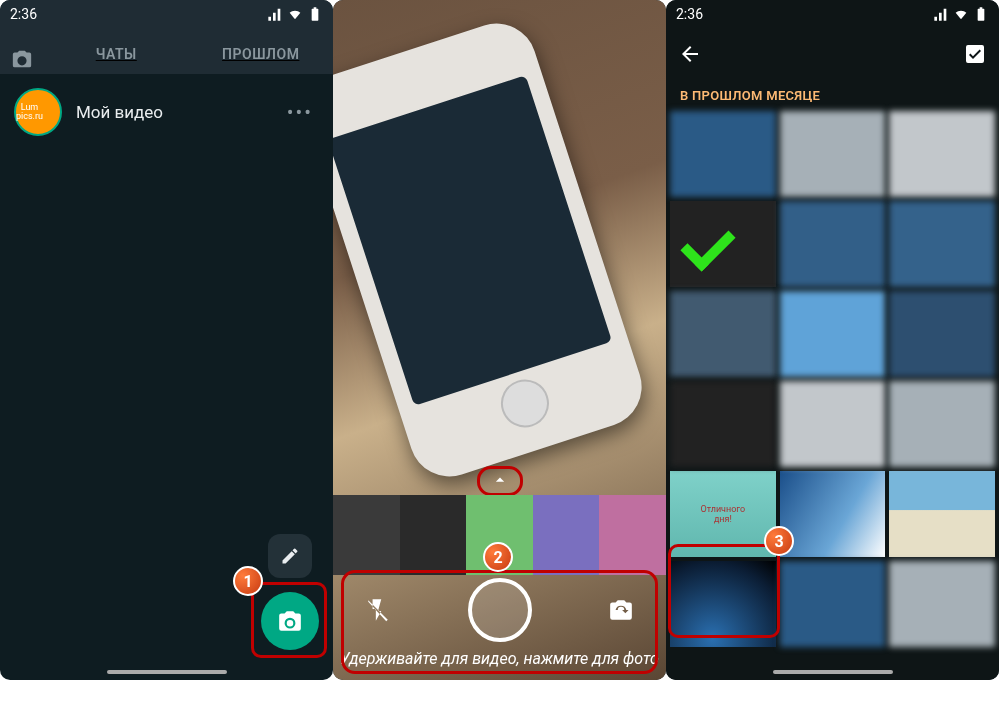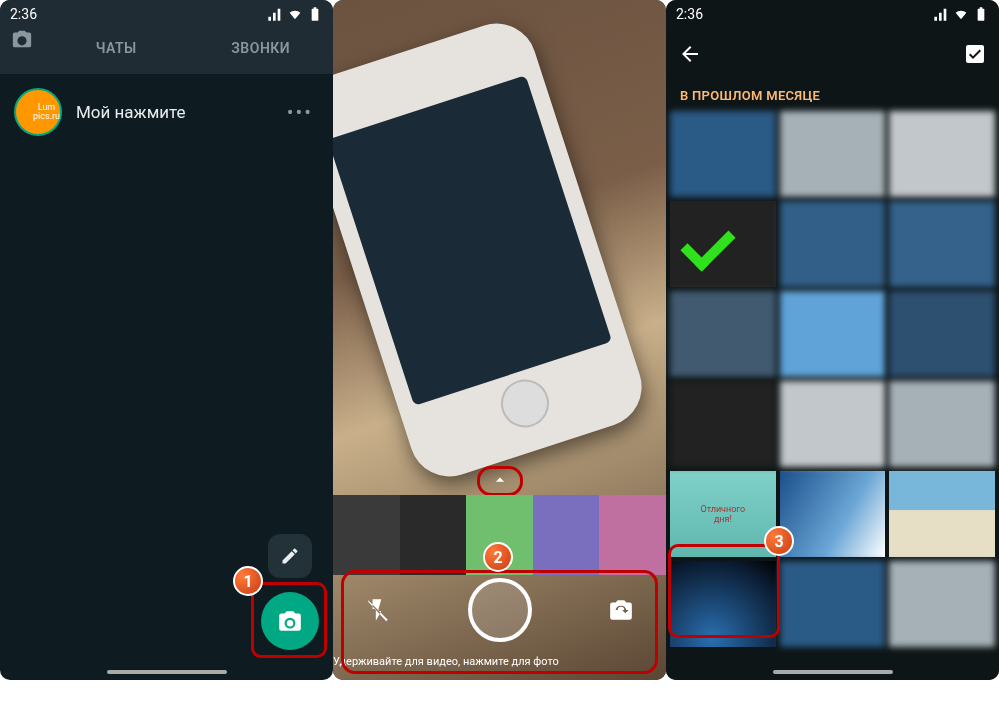--- a/index.html
+++ b/index.html
@@ -9,29 +9,29 @@
   .phone + .phone { margin-left:0; }
   
   .sbar { height:28px; display:flex; align-items:center; justify-content:space-between; padding:13px 10px; color:#fff; font-size:14px;gap:30px; }
   .sbar .icons { display:flex; gap:4px; align-items:center; }
   .sbar svg { width:16px; height:16px; fill:#fff; }
   
   .s1-top { background:#1f2c34; }
   .s1-title { display:flex; align-items:center; padding:12px 16px 10px; }
   .s1-title h1 { color:#8a979e; font-size:20px; font-weight:500; flex:1; }
   .s1-title .ico { width:24px; height:24px; fill:#8a979e; margin-left:20px; }
-  .tabs { display:flex; align-items:flex-start; height:46px; }
+  .tabs { display:flex; align-items:flex-end; height:46px;text-decoration:underline; }
   .tabs .cam { width:44px; text-align:center; }
   .tabs .cam svg { width:22px; height:22px; fill:#8a979e; }
   .tabs .tab { flex:1; text-align:center; color:#8a979e; font-size:14px; font-weight:600; letter-spacing:.5px; padding:12px 0; position:relative; }
   .tabs .tab.active { color:#00a884; }
   .tabs .tab.active::after { content:""; position:absolute; left:0; right:0; bottom:0; height:3px; background:#00a884; }
   .s1-body { background:#0e1c21; flex:1; }
   .status-row { display:flex; align-items:center; padding:14px 14px; }
-  .avatar { width:48px; height:48px; border-radius:50%; border:2px solid #00a884; background:#ff9800; display:flex; align-items:center; justify-content:flex-end; font-size:9px; color:#fff; text-align:center; line-height:1; }
+  .avatar { width:48px; height:48px; border-radius:50%; border:2px solid #00a884; background:#ff9800; display:flex; align-items:center; justify-content:flex-start; font-size:9px; color:#fff; text-align:center; line-height:1; }
   .status-txt { margin-left:14px; flex:1; }
   .status-txt .t1 { color:#e9edef; font-size:17px; }
   .status-txt .t2 { color:#8a979e; font-size:14px; margin-top:2px; }
   .status-more { color:#8a979e; font-size:20px; letter-spacing:2px; padding:0 6px; }
   .fab-col { position:absolute; right:14px; bottom:30px; display:flex; flex-direction:column; align-items:center; gap:14px; }
   .fab-pen { width:44px; height:44px; border-radius:12px; background:#233138; display:flex; align-items:center; justify-content:center; }
   .fab-pen svg { width:20px; height:20px; fill:#e9edef; }
   .fab-cam { width:58px; height:58px; border-radius:50%; background:#00a884; display:flex; align-items:center; justify-content:center; position:relative; }
   .fab-cam svg { width:26px; height:26px; fill:#fff; }
   .hilite { position:absolute; border:3px solid #c00000; border-radius:10px; pointer-events:none; }
@@ -42,21 +42,21 @@
   .deskphone { position:absolute; left:20px; top:40px; width:240px; height:420px; background:#e6e3de; border-radius:40px; transform:rotate(-18deg); box-shadow:0 8px 20px rgba(0,0,0,.5); }
   .deskphone::before { content:""; position:absolute; left:16px; top:60px; right:16px; bottom:80px; background:#1a2a36; border-radius:6px; }
   .deskphone::after { content:""; position:absolute; left:50%; bottom:24px; width:44px; height:44px; margin-left:-22px; border-radius:50%; background:#ddd; border:2px solid #bbb; }
   .s2-strip { position:absolute; left:0; right:0; bottom:105px; height:80px; display:flex; }
   .s2-strip .th { flex:1; }
   .chev { position:absolute; left:50%; bottom:188px; transform:translateX(-50%); width:42px; height:24px; display:flex; align-items:center; justify-content:center;}
   .chev svg { width:20px; height:20px; fill:#fff;}
   .s2-ctrl { position:absolute; left:10px; right:10px; bottom:34px; height:72px; display:flex; align-items:center; justify-content:space-between; padding:0 22px; }
   .s2-ctrl svg { width:26px; height:26px; fill:#fff; }
   .shutter { width:64px; height:64px; border:4px solid #fff; border-radius:50%; background:rgba(255,255,255,.15); }
-  .s2-hint { position:absolute; left:0; right:0; bottom:12px; text-align:left; color:#fff; font-size:11px; }
+  .s2-hint { position:absolute; left:0; right:0; bottom:12px; text-align:center; color:#fff; font-size:16px;font-style:italic; }
   
   .s3-body { background:#0e1516; position:absolute; inset:0; }
   .s3-top { display:flex; align-items:center; padding:14px 12px; }
   .s3-top svg { width:24px; height:24px; fill:#fff; }
   .s3-top .sp { flex:1; }
   .s3-sec { color:#fdba74; font-size:13px; font-weight:600; padding:8px 14px; letter-spacing:.3px;}
   .grid { display:grid; grid-template-columns:repeat(3,1fr); grid-auto-rows:86px; gap:4px; padding:0 4px; }
   .cell { background:#445; filter:blur(3px); }
   .checkcell { background:#222; position:relative; filter:none; }
   .checkcell::after{ content:""; position:absolute; left:14px; top:28px; width:38px; height:20px; border-left:10px solid #2ee31b; border-bottom:10px solid #2ee31b; transform:rotate(-45deg);}
@@ -89,31 +89,31 @@
             </svg>
         </span>
       </div>
       <div class="tabs">
         <div class="cam">
           <svg viewBox="0 0 24 24">
               <path d="M20 5h-3l-2-2H9L7 5H4a2 2 0 0 0-2 2v12a2 2 0 0 0 2 2h16a2 2 0 0 0 2-2V7a2 2 0 0 0-2-2zm-8 14a5 5 0 1 1 0-10 5 5 0 0 1 0 10z"></path>
             </svg>
         </div>
         <div class="tab">ЧАТЫ</div>
-        <div class="tab">ЗВОНКИ</div>
+        <div class="tab">ПРОШЛОМ</div>
       </div>
     </div>
     <div class="s1-body">
       <div class="status-row">
         <div class="avatar">
             <span style="white-space:pre-line">Lum
 pics.ru</span>
           </div>
         <div class="status-txt">
-          <div class="t1">Мой нажмите</div>
+          <div class="t1">Мой видео</div>
         </div>
         <div class="status-more">•••</div>
       </div>
     </div>
     <div class="fab-col">
       <div class="fab-pen">
         <svg viewBox="0 0 24 24">
             <path d="M3 17.25V21h3.75L17.8 9.94l-3.75-3.75zM20.7 7.04a1 1 0 0 0 0-1.41l-2.34-2.34a1 1 0 0 0-1.41 0L15 5.24l3.75 3.75z"></path>
           </svg>
       </div>

